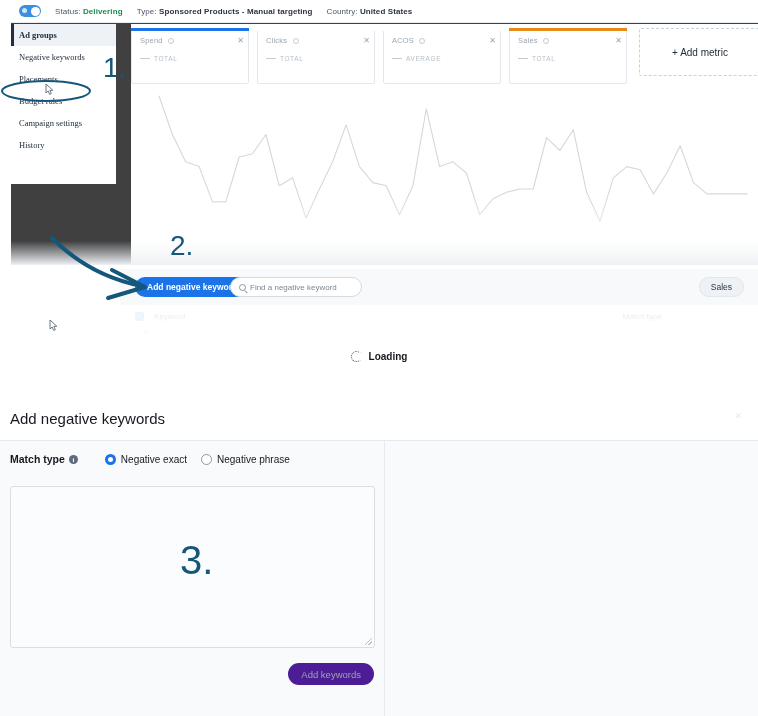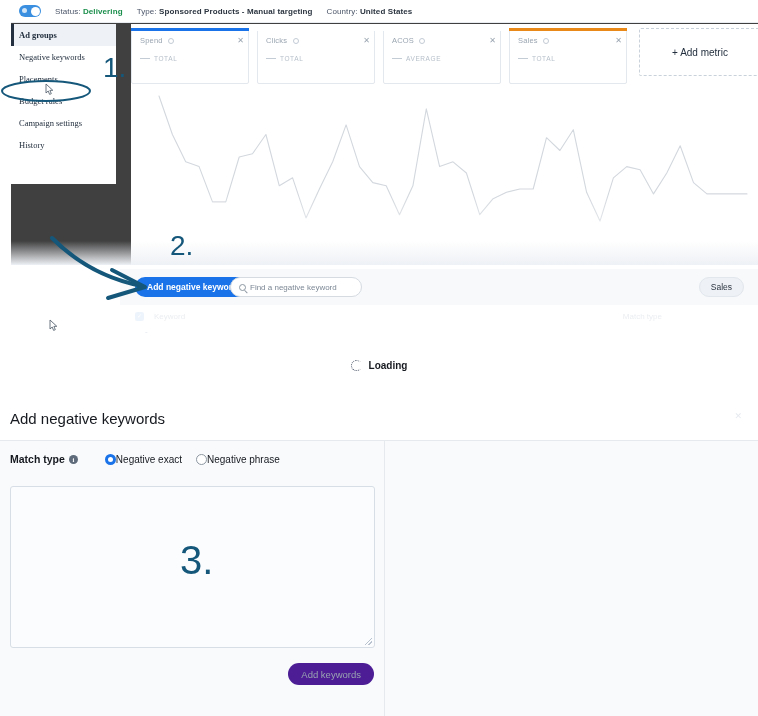--- a/index.html
+++ b/index.html
@@ -162,21 +162,21 @@
     margin-left:15px; display:flex;align-items:center;justify-content:center;
   }
   .ghost-check::after{content:"✓"; color:#ffffff; font-size:6px; line-height:1;}
   .ghost-label{ font-size:8px; color:#b9c3cf; margin-left:10px;}
   .ghost-right{ position:absolute; right:96px; font-size:8px; color:#b9c3cf;}
   .ghost-row2{
     position:absolute; left:145px; top:62px; font-size:8px; color:#e1e6ec;
   }
   .loading-wrap{
     position:absolute; left:0; top:86px; width:758px;
-    display:flex; align-items:center; justify-content:center; gap:7px;margin-top:9px;
+    display:flex; align-items:center; justify-content:center; gap:7px;
   }
   .spinner{
     width:11px;height:11px;border-radius:50%;
     border:1.6px dotted #4a5568; border-right-color:transparent;
   }
   .loading-text{ font-size:10px; font-weight:700; color:#16191f;}
 
   
   #section-three{
     position:absolute; left:0; top:397px; width:758px; height:319px;
@@ -208,21 +208,21 @@
     display:flex; align-items:center; height:36px; padding-left:10px;
   }
   .match-label{ font-size:10.5px; font-weight:700; color:#16191f;}
   .info-circ{
     display:inline-block; width:9px;height:9px;border-radius:50%;
     background:#5f6b7a; color:#fff; font-size:6.5px; font-weight:700;
     text-align:center; line-height:9px; margin-left:4px;
     font-family:"Liberation Serif", serif;
   }
   .radio-group{ display:flex; align-items:center; gap:14px; margin-left:27px;}
-  .radio-opt{ display:flex; align-items:center; cursor:pointer;justify-content:flex-end;}
+  .radio-opt{ display:flex; align-items:center; gap:5px; cursor:pointer;justify-content:flex-end;}
   .radio{
     width:11px;height:11px;border-radius:50%;
     border:1.5px solid #8d97a1; background:#ffffff; flex:none;
   }
   .radio.checked{ border:3px solid #1a73e8; background:#ffffff;}
   .radio-text{ font-size:10px; color:#16191f;}
   .kw-textarea{
     position:absolute; left:10px; top:45px;
     width:365px; height:162px;
     background:#fbfcfe; border:1px solid #d8dee5; border-radius:3px;

